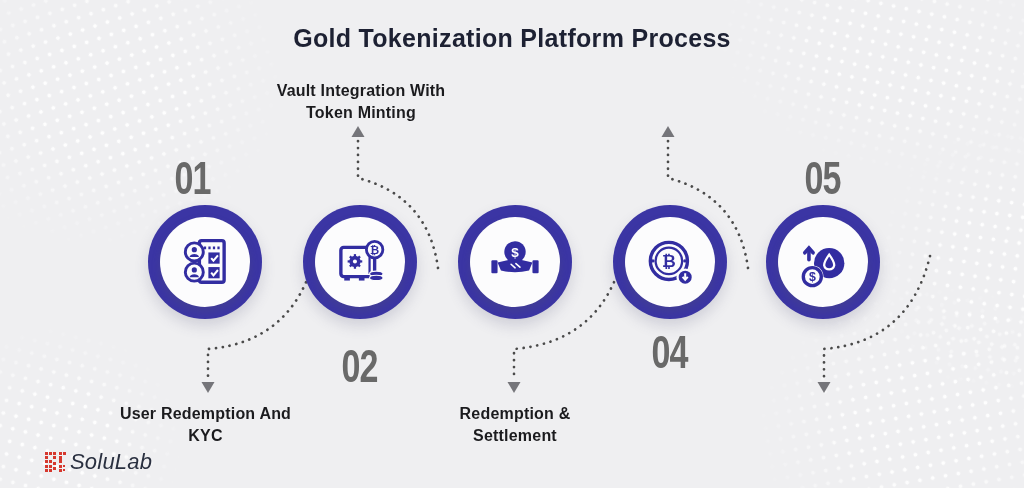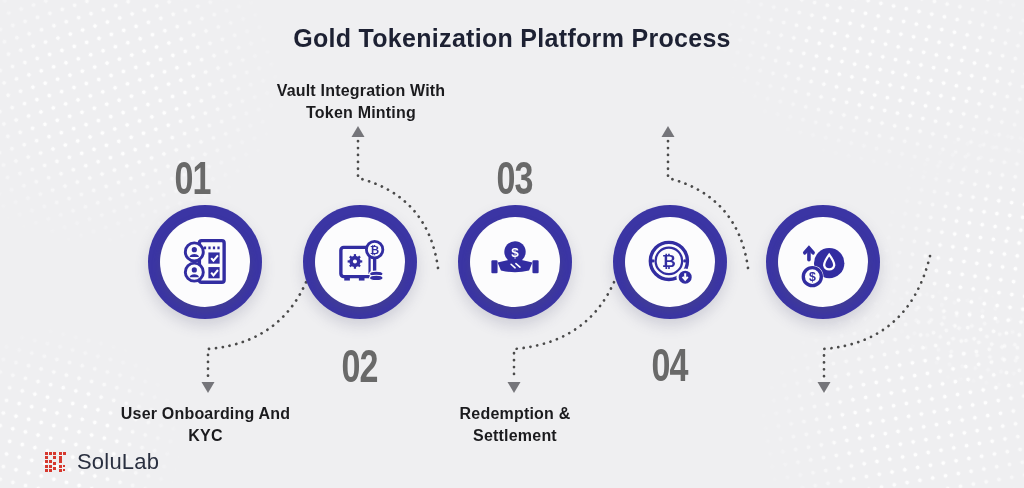--- a/index.html
+++ b/index.html
@@ -45,21 +45,21 @@
     display:flex;align-items:center;justify-content:center;
   }
   .circle svg.icon{display:block;}
 
   .step-label{
     position:absolute;text-align:center;font-size:16px;font-weight:bold;
     color:#1b1b1e;line-height:22px;letter-spacing:.2px;
   }
 
   .logo{
-    position:absolute;left:44px;top:449px;display:flex;align-items:flex-start;gap:7px;
+    position:absolute;left:44px;top:449px;display:flex;align-items:flex-start;font-style:italic;
   }
   .logo-text{font-size:22px;color:#2a3040;font-weight:500;letter-spacing:.2px;}
 </style>
 </head>
 <body>
 
 <div class="stage">
 
   <div class="dots p1"></div>
   <div class="dots p2"></div>
@@ -81,22 +81,22 @@
       <polygon points="201.5,382 214.5,382 208,393"></polygon>
       <polygon points="351.5,137 364.5,137 358,126"></polygon>
       <polygon points="507.5,382 520.5,382 514,393"></polygon>
       <polygon points="661.5,137 674.5,137 668,126"></polygon>
       <polygon points="817.5,382 830.5,382 824,393"></polygon>
     </g>
   </svg>
 
   <div class="step-number" style="left:148px;top:153px"><span>01</span></div>
   <div class="step-number" style="left:315px;top:341px"><span>02</span></div>
-  <div class="step-number" style="left:470px;top:153px"><span>03</span></div>
-  <div class="step-number" style="left:625px;top:340px"><span>04</span></div>
+  <div class="step-number" style="left:625px;top:327px"><span>04</span></div>
+  <div class="step-number" style="left:778px;top:153px"><span>05</span></div>
 
   <div class="circle" style="left:148px;top:205px">
     <div class="inner">
       <svg class="icon" width="54" height="54" viewBox="0 0 48 48">
         <rect x="19" y="5" width="22" height="37" rx="2" fill="#fcfcfd" stroke="#322da1" stroke-width="3"></rect>
         <line x1="23" y1="11.5" x2="37" y2="11.5" stroke="#322da1" stroke-width="2.4" stroke-dasharray="2 2"></line>
         <rect x="27" y="15.5" width="10" height="10" fill="#322da1"></rect>
         <path d="M29.5 20.5 l2 2.4 l4 -4.8" stroke="#ffffff" stroke-width="1.8" fill="none"></path>
         <rect x="27" y="28.5" width="10" height="10" fill="#322da1"></rect>
         <path d="M29.5 33.5 l2 2.4 l4 -4.8" stroke="#ffffff" stroke-width="1.8" fill="none"></path>
@@ -170,21 +170,21 @@
           <line x1="11.5" y1="22" x2="11.5" y2="12.5"></line>
           <path d="M7.8 15.8 L11.5 11.5 L15.2 15.8"></path>
         </g>
         <circle cx="14.5" cy="37" r="10" fill="#fcfcfd"></circle>
         <circle cx="14.5" cy="37" r="8" fill="#fcfcfd" stroke="#322da1" stroke-width="3"></circle>
         <text x="14.5" y="41" text-anchor="middle" font-size="11" font-weight="bold" font-family="Liberation Sans, sans-serif" fill="#322da1">$</text>
       </svg>
     </div>
   </div>
 
-  <div class="step-label" style="left:113px;top:403px;width:185px">User Onboarding And KYC</div>
+  <div class="step-label" style="left:113px;top:403px;width:185px">User Redemption And KYC</div>
   <div class="step-label" style="left:261px;top:80px;width:200px">Vault Integration With Token Minting</div>
   <div class="step-label" style="left:440px;top:403px;width:150px">Redemption &amp; Settlement</div>
 
   <div class="logo">
     <svg width="26" height="26" viewBox="0 0 26 26">
       <g fill="#d6382e">
         <rect x="1" y="3" width="3" height="3"></rect>
           <rect x="5" y="3" width="3" height="3"></rect>
         <rect x="9" y="3" width="3" height="3"></rect>
           <rect x="15" y="3" width="3" height="3"></rect>

